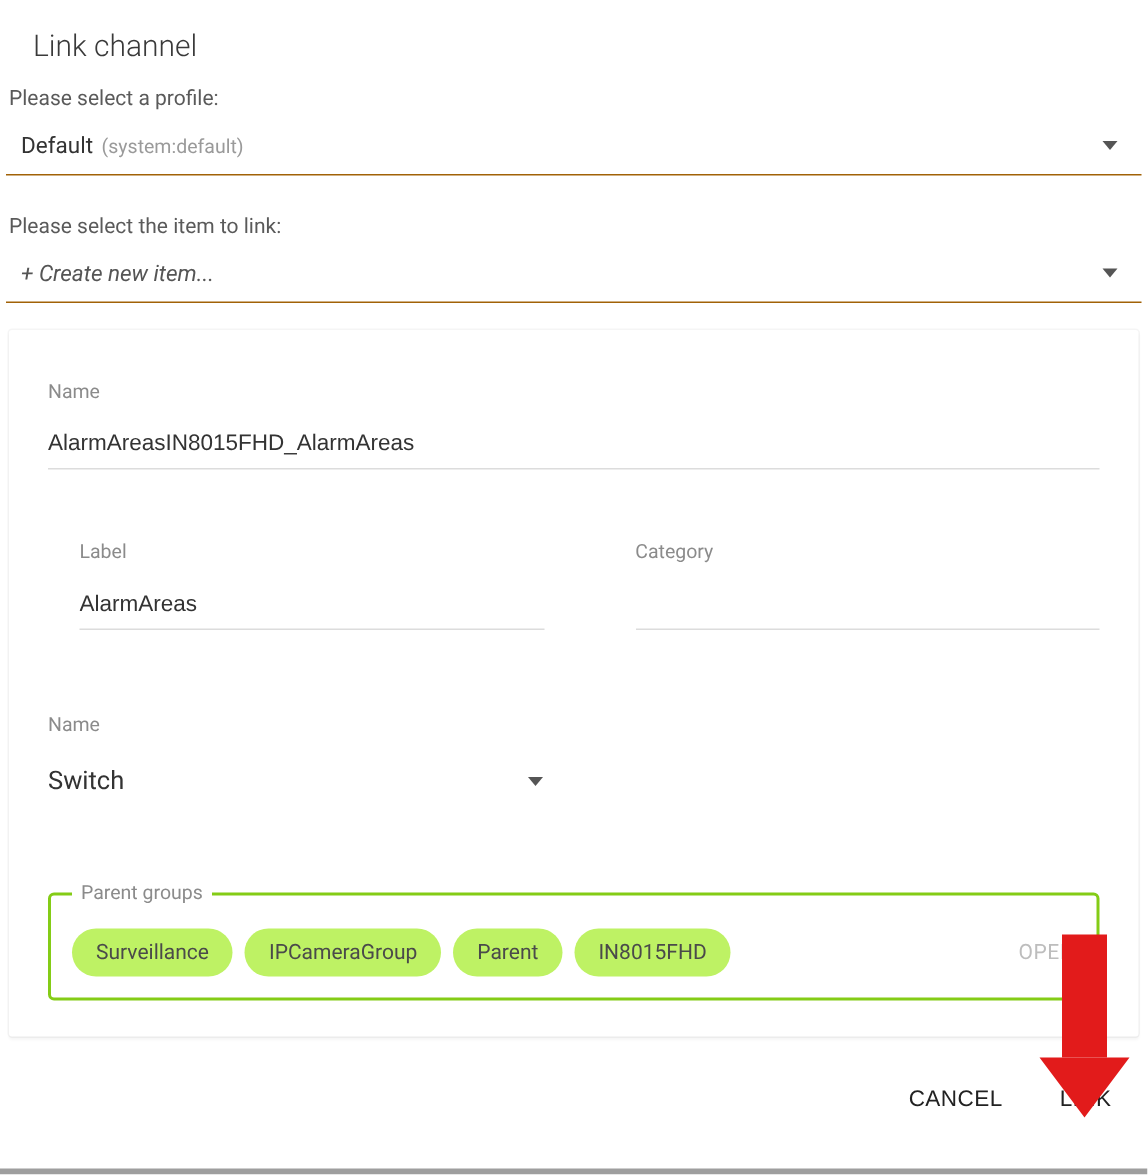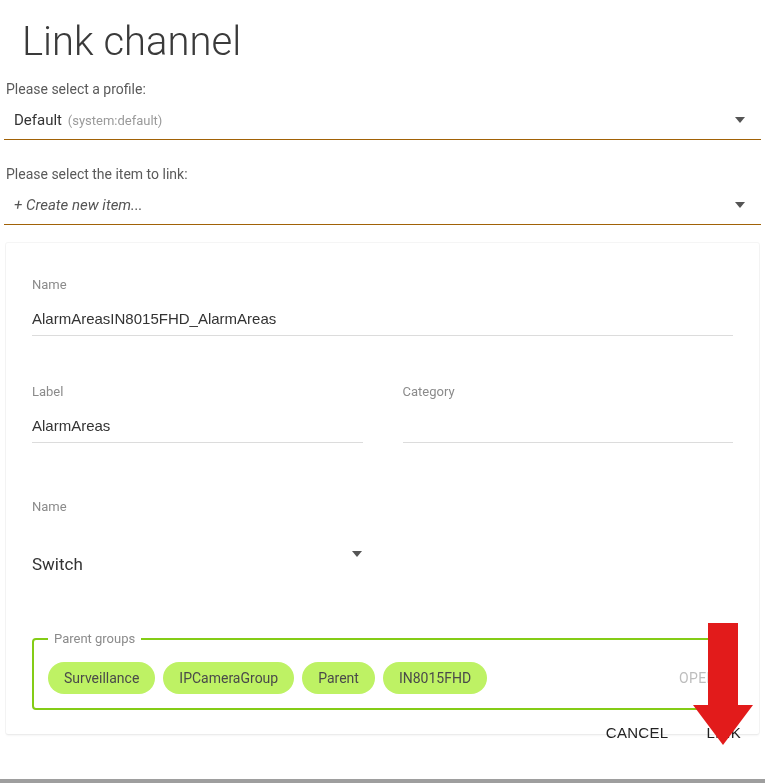--- a/index.html
+++ b/index.html
@@ -6,21 +6,21 @@
     body {
       font-family: -apple-system, BlinkMacSystemFont, "Segoe UI", Roboto, Helvetica, Arial, sans-serif;
       background: #ffffff;
       width: 765px;
       height: 783px;
       position: relative;
       color: #212121;
       overflow: hidden;
     }
     .page-title {
-      font-size: 40px;
+      font-size: 20px;
       font-weight: 300;
       color: #3a3a3a;
       padding: 18px 0 8px 22px;
     }
     .section-label {
       font-size: 14px;
       color: #5a5a5a;
       padding: 8px 6px 4px 6px;
     }
     .select-row {
@@ -74,37 +74,37 @@
       outline: none;
       background: transparent;
     }
     .row {
       display: flex;
       gap: 40px;
       margin-top: 48px;
     }
     .col {
       flex: 1;
+      margin-left: 21px;
     }
     .type-section {
       margin-top: 56px;
     }
     .type-select {
       display: flex;
       justify-content: space-between;
       align-items: center;
       width: 48%;
       border-bottom: 1px solid transparent;
       padding: 8px 0 8px 0;
       cursor: pointer;
     }
     .type-select .val {
       font-size: 17px;
       color: #333;
-      margin-top: 20px;
     }
     .parent-fieldset {
       margin-top: 48px;
       border: 2px solid #84cc16;
       border-radius: 4px;
       padding: 16px 14px 14px 14px;
       display: flex;
       align-items: center;
       flex-wrap: wrap;
       gap: 8px;

